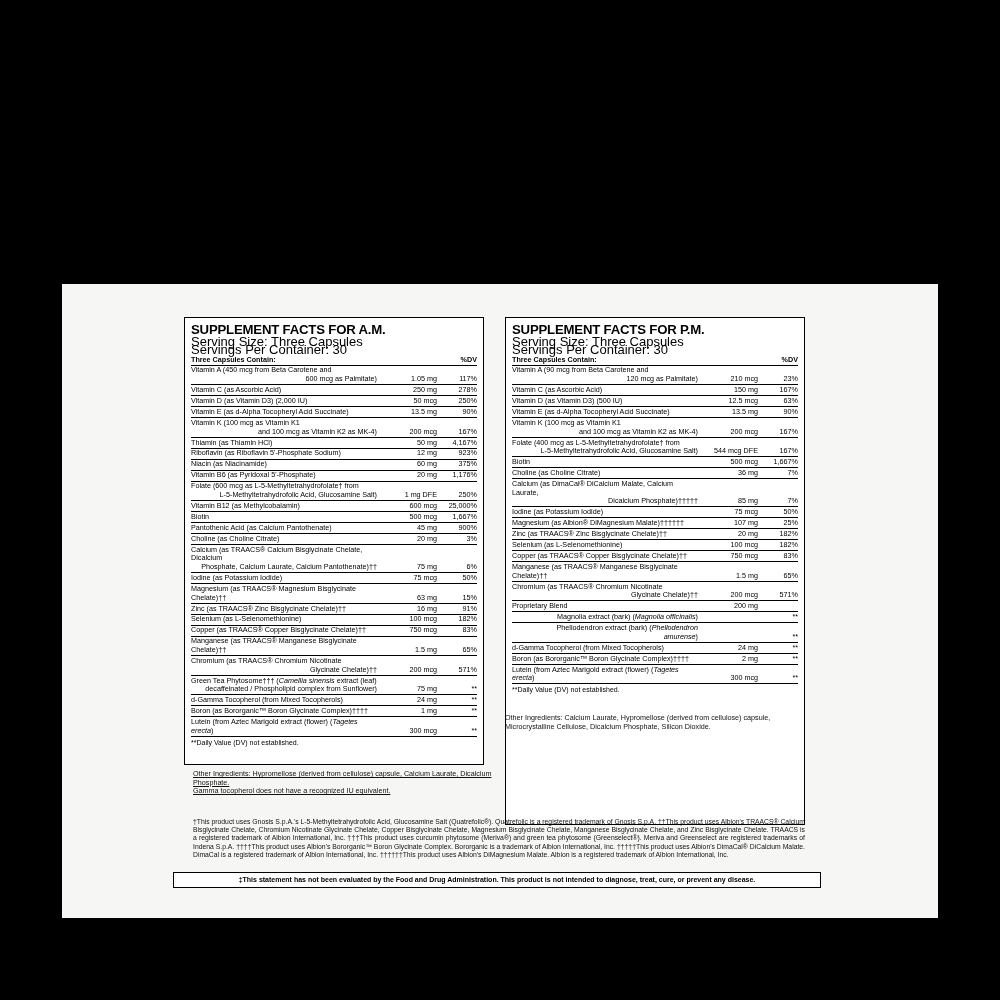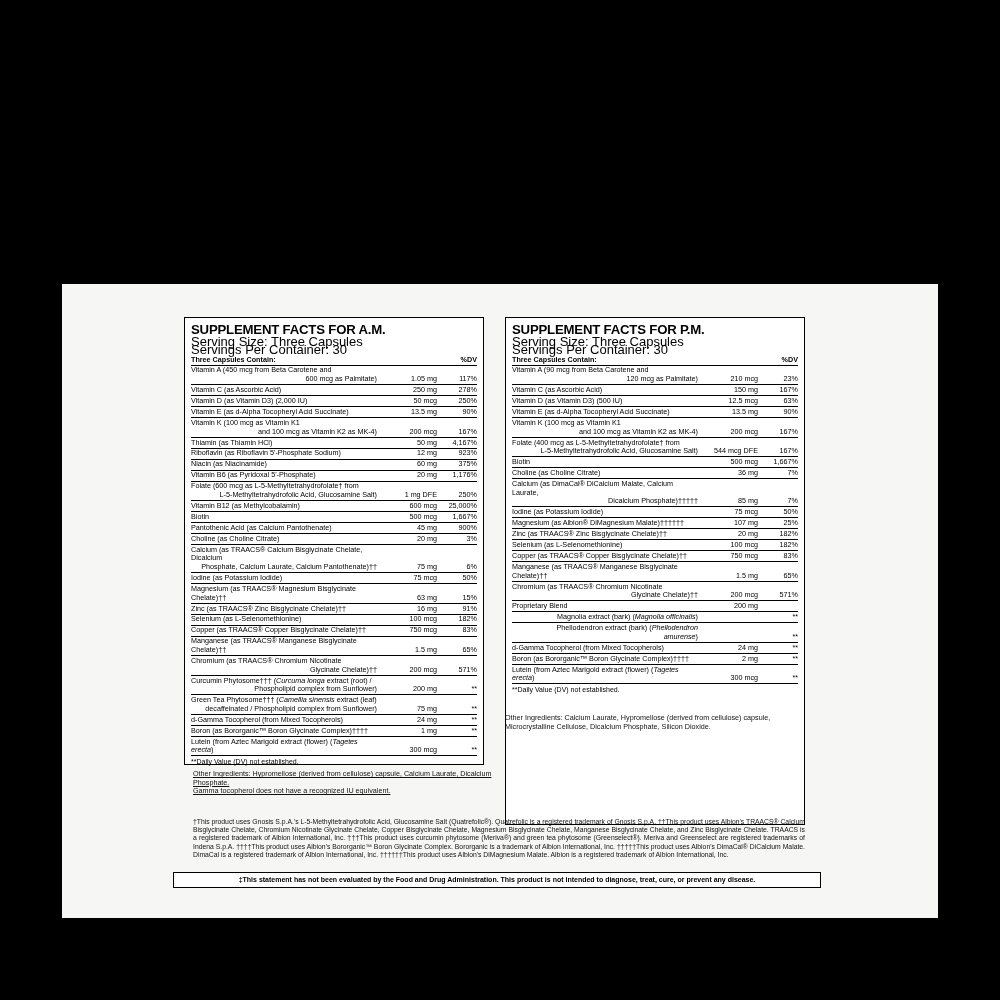--- a/index.html
+++ b/index.html
@@ -260,25 +260,20 @@
                 <td class="name">Manganese (as TRAACS® Manganese Bisglycinate Chelate)††</td>
                 <td class="amt">1.5 mg</td>
                 <td class="dv">65%</td>
               </tr>
               <tr>
                 <td class="name">Chromium (as TRAACS® Chromium Nicotinate<span class="indent">Glycinate Chelate)††</span></td>
                 <td class="amt">200 mcg</td>
                 <td class="dv">571%</td>
               </tr>
               <tr>
-                <td class="name">Curcumin Phytosome††† (<em>Curcuma longa</em> extract (root) /<span class="indent">Phospholipid complex from Sunflower)</span></td>
-                <td class="amt">200 mg</td>
-                <td class="dv">**</td>
-              </tr>
-              <tr>
                 <td class="name">Green Tea Phytosome††† (<em>Camellia sinensis</em> extract (leaf)<span class="indent">decaffeinated / Phospholipid complex from Sunflower)</span></td>
                 <td class="amt">75 mg</td>
                 <td class="dv">**</td>
               </tr>
               <tr>
                 <td class="name">d-Gamma Tocopherol (from Mixed Tocopherols)</td>
                 <td class="amt">24 mg</td>
                 <td class="dv">**</td>
               </tr>
               <tr>

